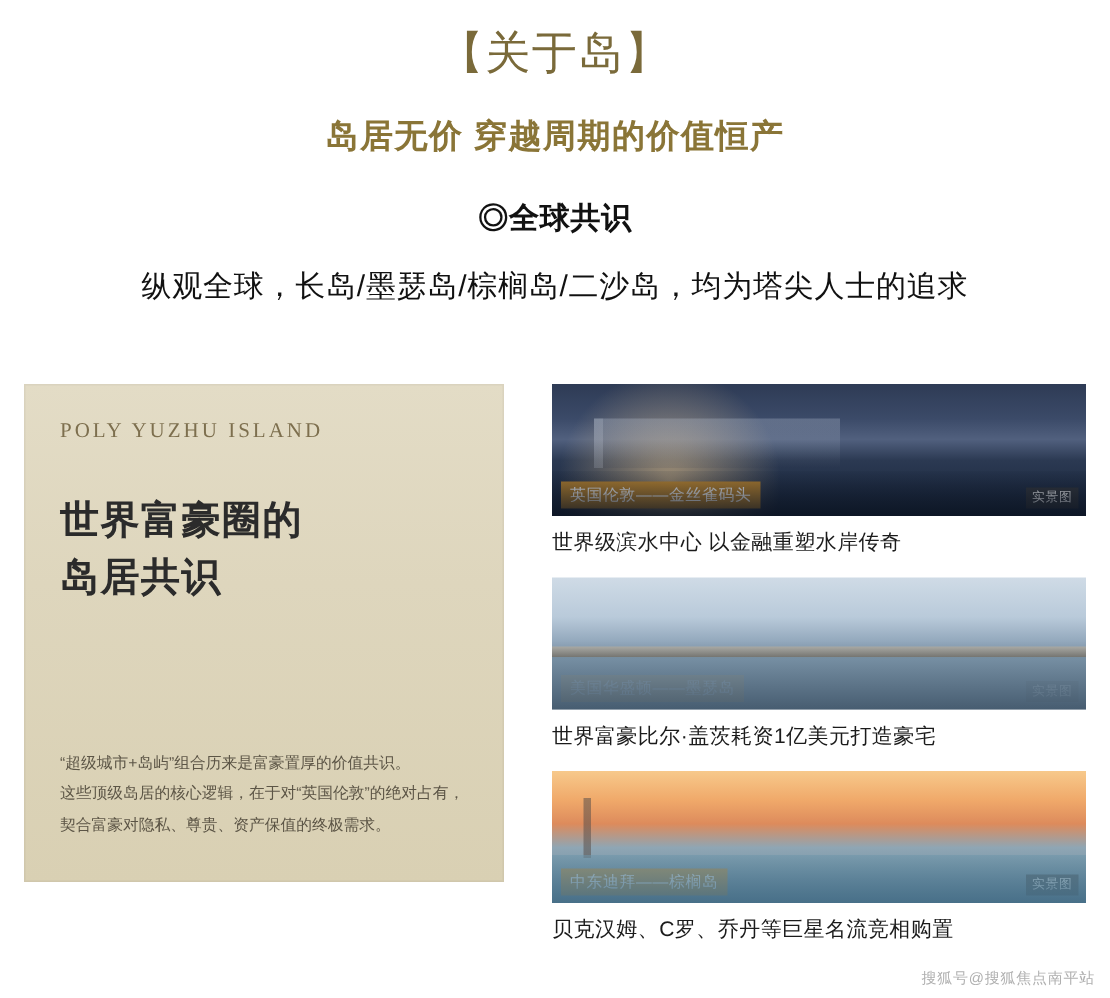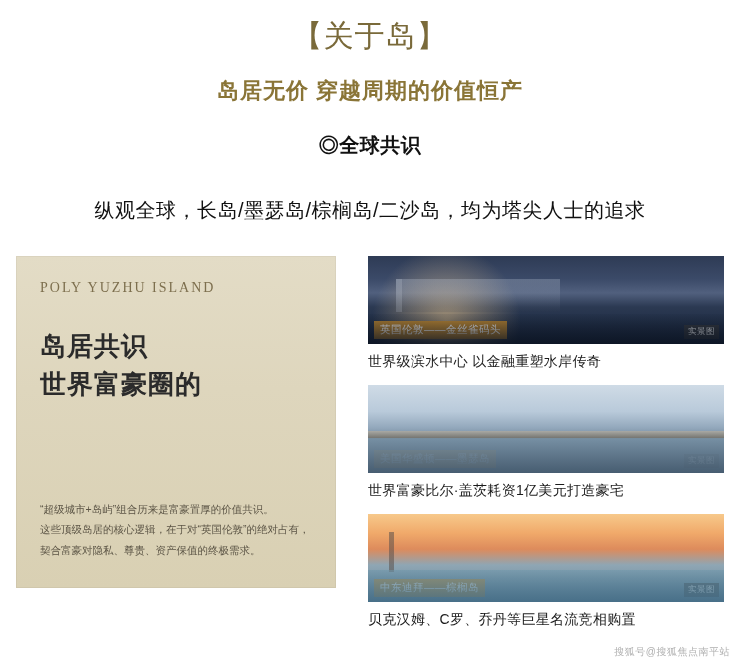--- a/index.html
+++ b/index.html
@@ -42,21 +42,21 @@
     letter-spacing: 1px;
   }
   .title-third {
     margin-top: 26px;
     font-size: 20px;
     font-weight: bold;
     color: #111;
     letter-spacing: 0.5px;
   }
   .lead-line {
-    margin-top: 38px;
+    margin-top: 18px;
     font-size: 20px;
     color: #111;
     text-align: center;
     letter-spacing: 0.5px;
   }
 
   
   .content {
     position: absolute;
     top: 256px;
@@ -250,22 +250,22 @@
     <div class="title-sub">岛居无价 穿越周期的价值恒产</div>
     <div class="title-third">◎全球共识</div>
     <div class="lead-line">纵观全球，长岛/墨瑟岛/棕榈岛/二沙岛，均为塔尖人士的追求</div>
   </div>
 
   <div class="content">
 
     <div class="left-card">
       <div class="brand">POLY YUZHU ISLAND</div>
       <div class="headline">
+        <div>世界富豪圈的</div>
         <div>岛居共识</div>
-        <div>世界富豪圈的</div>
       </div>
       <div class="footnote">
         <div>“超级城市+岛屿”组合历来是富豪置厚的价值共识。</div>
         <div>这些顶级岛居的核心逻辑，在于对“英国伦敦”的绝对占有，</div>
         <div>契合富豪对隐私、尊贵、资产保值的终极需求。</div>
       </div>
     </div>
 
     <div class="right-col">
 

